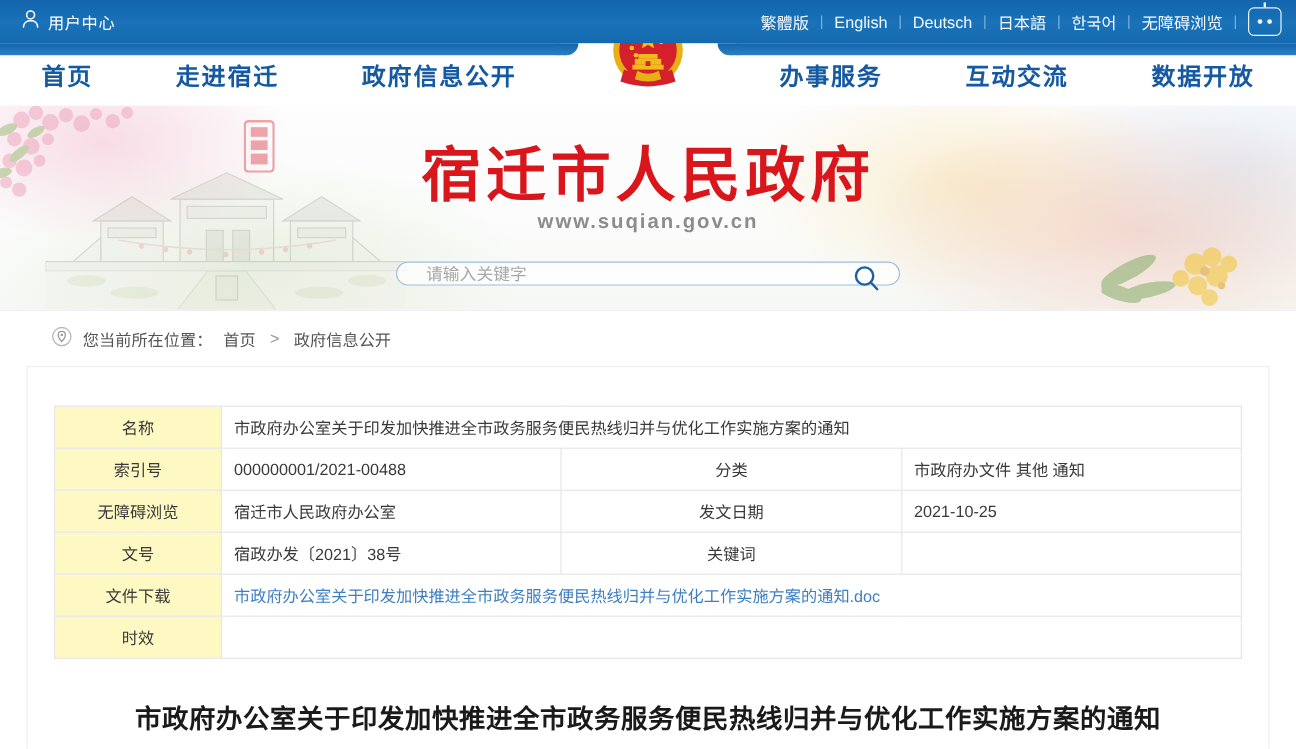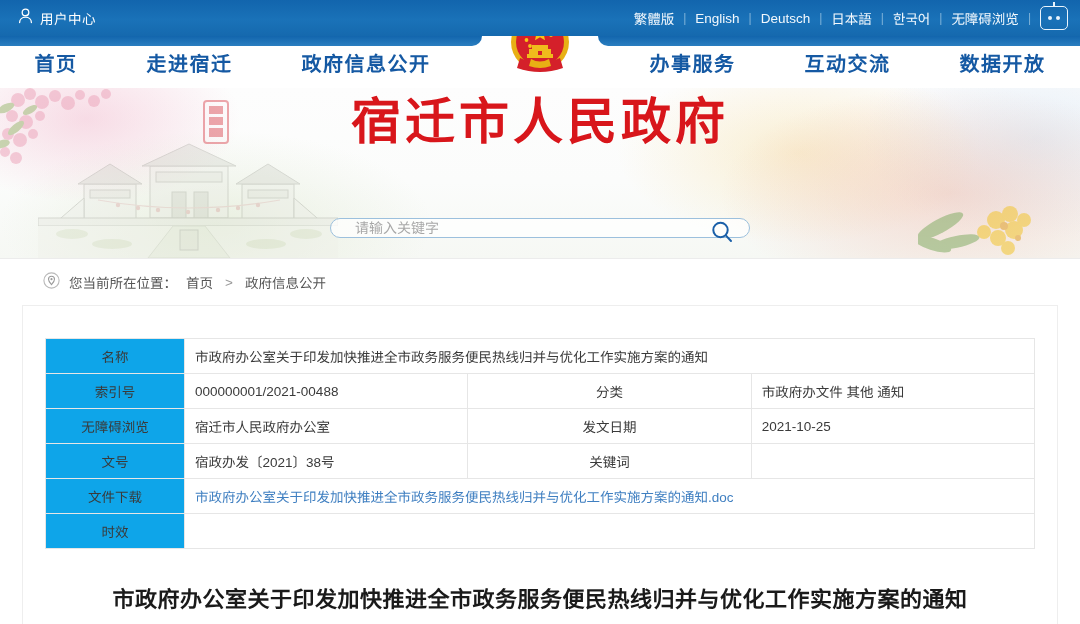--- a/index.html
+++ b/index.html
@@ -188,21 +188,21 @@
   .seal {
     position: absolute;
     left: 203px; top: 12px;
     width: 26px; height: 44px;
     opacity: .45;
   }
 
   .site-title {
     position: absolute;
     left: 0; right: 0;
-    top: 8px;
+    top: 32px;
     text-align: center;
     z-index: 2;
   }
   .site-title .zh {
     font-family: "DejaVu Sans", "Liberation Sans", sans-serif;
     font-size: 50px;
     font-weight: bold;
     color: #d8161b;
     letter-spacing: 4px;
     line-height: 1.05;
@@ -290,21 +290,21 @@
     height: 30px;
     padding: 2px 10px;
     vertical-align: middle;
     white-space: nowrap;
     overflow: hidden;
     text-overflow: ellipsis;
   }
   td.lbl {
     width: 118px;
     text-align: center;
-    background: #0ea5e9;
+    background: #fef9c3;
     color: #3a3a3a;
   }
   td.lbl2 { width: 118px; text-align: center; }
   td.val { color: #3a3a3a; }
   td.val a {
     color: #3f7fc1;
     text-decoration: none;
     cursor: pointer;
   }
   .doc-title {
@@ -485,20 +485,21 @@
       <circle cx="90" cy="62" r="7"></circle>
     </g>
     <g fill="#e09a16">
       <circle cx="86" cy="40" r="4"></circle>
         <circle cx="100" cy="52" r="3"></circle>
     </g>
   </svg>
 
   <div class="site-title">
     <div class="zh">宿迁市人民政府</div>
+    <div class="url">www.suqian.gov.cn</div>
   </div>
 
   <div class="searchbox">
     <input type="text" placeholder="请输入关键字" style="">
     <span class="search-btn">
       <svg width="24" height="24" viewBox="0 0 24 24">
         <circle cx="10.5" cy="10" r="7.2" fill="none" stroke="#1a5fa8" stroke-width="2"></circle>
         <line x1="15.8" y1="15.4" x2="21" y2="21" stroke="#1a5fa8" stroke-width="2" stroke-linecap="round"></line>
       </svg>
     </span>

